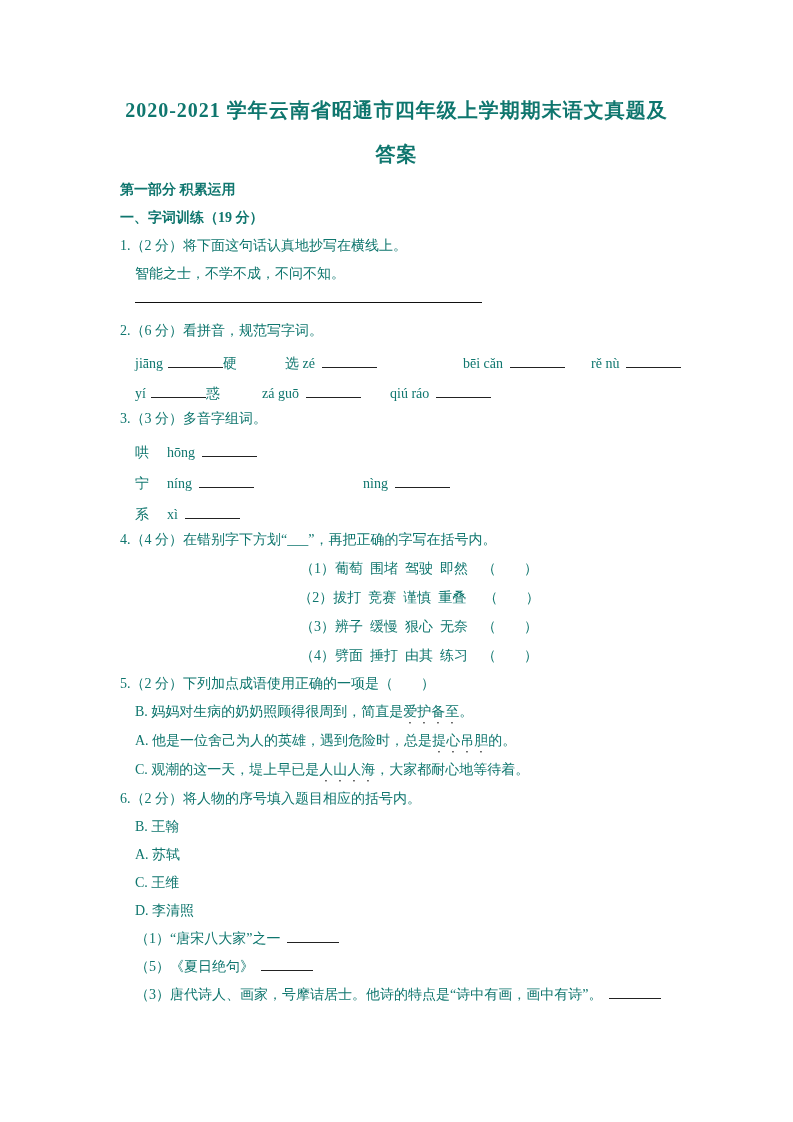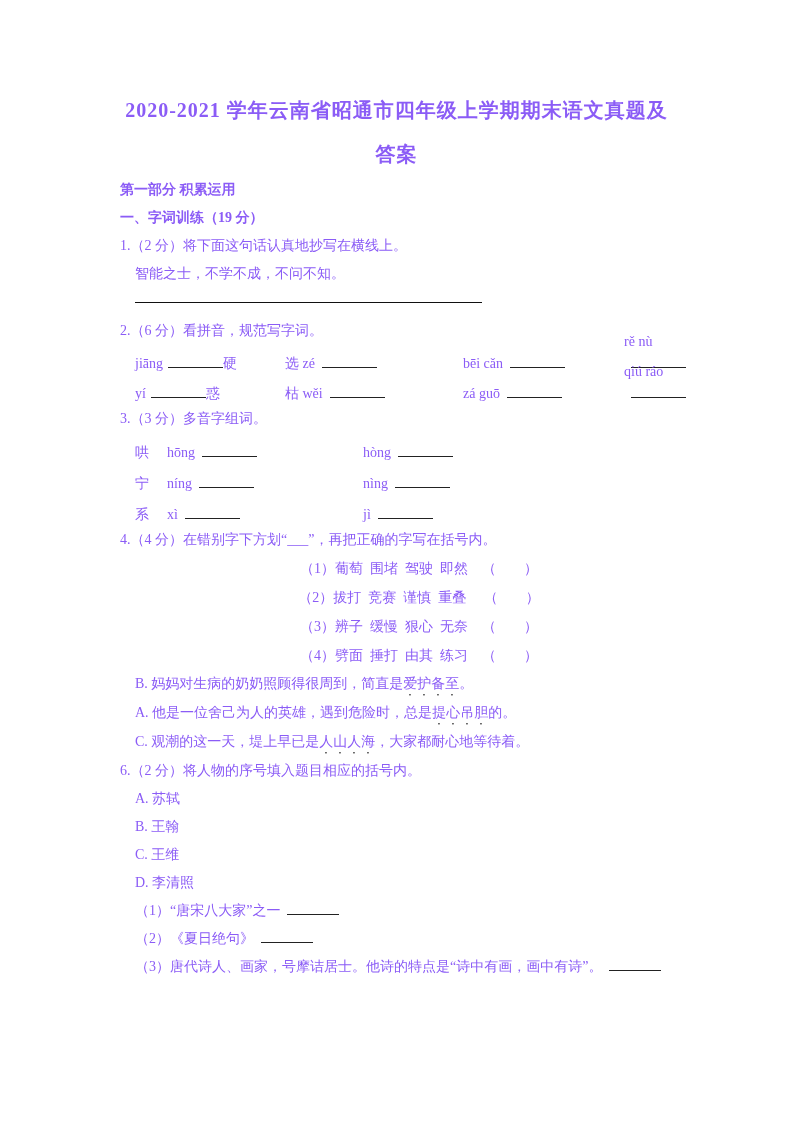--- a/index.html
+++ b/index.html
@@ -1,20 +1,20 @@
 <!DOCTYPE html>
 <html><head>
 <meta charset="utf-8">
 <style>
   html, body { margin: 0; padding: 0; background: #e8e8e8; }
   .page {
     width: 793px; height: 1122px; background: #ffffff;
     box-sizing: border-box; padding: 88px 90px 0 120px;
     font-family: "Liberation Serif", "DejaVu Serif", serif;
-    color: #8b5cf6; font-size: 14px; position: relative;
+    color: #0f766e; font-size: 14px; position: relative;
     overflow: hidden; margin: 0 auto;
   }
   .title-block { position: relative; left: -15px; text-align: center; }
   .title-line { font-size: 20px; font-weight: 700; line-height: 44px; letter-spacing: 1px; }
   .content p { margin: 0; white-space: pre-wrap; }
   .hline { line-height: 28px; font-weight: 700; }
   .stem  { line-height: 28px; }
   .sub   { line-height: 29px; padding-left: 15px; text-align: center; }
   .sub28 { line-height: 28px; padding-left: 15px; }
   .sentence { line-height: 28px; padding-left: 15px; }
@@ -24,21 +24,21 @@
   }
   .blank {
     display: inline-block; width: 55px; height: 13px;
     border-bottom: 1.2px solid #222; margin-left: 7px;
     vertical-align: baseline;
   }
   .blank.w52 { width: 52px; }
   .blank.tight { margin-left: 5px; }
   
   .py-row { display: flex; padding-left: 15px; height: 30px; align-items: flex-end; line-height: 22px; }
-  .py-c1 { width: 127px; } .py-c2 { width: 178px; margin-left: 23px; } .py-c3 { width: 128px; } .py-c4 { flex: 1; margin-left: 33px; }
+  .py-c1 { width: 127px; } .py-c2 { width: 178px; margin-left: 23px; } .py-c3 { width: 128px; } .py-c4 { flex: 1; }
   
   .m-row { display: flex; padding-left: 15px; height: 31px; align-items: flex-end; line-height: 23px; }
   .m-char { width: 32px; } .m-cell { width: 196px; margin-top: 35px; } .m-cell2 { flex: 1; }
   
   .emph {
     -webkit-text-emphasis: filled dot #1c1c1c;
     -webkit-text-emphasis-position: under;
     text-emphasis: filled dot #1c1c1c;
     text-emphasis-position: under right;
   }
@@ -65,55 +65,53 @@
 
     <p class="stem">2.（6 分）看拼音，规范写字词。</p>
     <div class="py-row">
       <span class="py-c1"><span>jiāng</span><span class="blank tight"></span><span>硬</span></span>
       <span class="py-c2"><span>选 zé</span><span class="blank"></span><span></span></span>
       <span class="py-c3"><span>bēi cǎn</span><span class="blank"></span><span></span></span>
       <span class="py-c4"><span>rě nù</span><span class="blank"></span><span></span></span>
     </div>
     <div class="py-row">
       <span class="py-c1"><span>yí</span><span class="blank tight"></span><span>惑</span></span>
-      <span class="py-c2"><span>枯 wěi</span><span class="blank"></span><span></span></span>
       <span class="py-c3"><span>zá guō</span><span class="blank"></span><span></span></span>
       <span class="py-c4"><span>qiú ráo</span><span class="blank"></span><span></span></span>
     </div>
 
     <p class="stem">3.（3 分）多音字组词。</p>
     <div class="m-row">
       <span class="m-char">哄</span>
       <span class="m-cell"><span>hōng</span><span class="blank"></span></span>
-      <span class="m-cell2"><span>hòng</span><span class="blank"></span></span>
     </div>
     <div class="m-row">
       <span class="m-char">宁</span>
       <span class="m-cell"><span>níng</span><span class="blank"></span></span>
       <span class="m-cell2"><span>nìng</span><span class="blank"></span></span>
     </div>
     <div class="m-row">
       <span class="m-char">系</span>
       <span class="m-cell"><span>xì</span><span class="blank"></span></span>
-      <span class="m-cell2"><span>jì</span><span class="blank"></span></span>
     </div>
 
     <p class="stem">4.（4 分）在错别字下方划“___”，再把正确的字写在括号内。</p>
     <p class="sub"><span>（1）葡萄  围堵  驾驶  即然</span>　<span class="bracket">（　　）</span></p>
     <p class="sub"><span>（2）拔打  竞赛  谨慎  重叠</span>　 <span class="bracket">（　　）</span></p>
     <p class="sub"><span>（3）辨子  缓慢  狠心  无奈</span>　<span class="bracket">（　　）</span></p>
     <p class="sub"><span>（4）劈面  捶打  由其  练习</span>　<span class="bracket">（　　）</span></p>
 
+    <p class="stem">5.（2 分）下列加点成语使用正确的一项是（　　）</p>
     <p class="sub28"><span>B. 妈妈对生病的奶奶照顾得很周到，简直是</span><span class="emph">爱护备至</span><span>。</span></p>
     <p class="sub28"><span>A. 他是一位舍己为人的英雄，遇到危险时，总是</span><span class="emph">提心吊胆</span><span>的。</span></p>
     <p class="sub28"><span>C. 观潮的这一天，堤上早已是</span><span class="emph">人山人海</span><span>，大家都耐心地等待着。</span></p>
 
     <p class="stem">6.（2 分）将人物的序号填入题目相应的括号内。</p>
+    <p class="sub28">B. 王翰</p>
     <p class="sub28">A. 苏轼</p>
-    <p class="sub28">B. 王翰</p>
     <p class="sub28">C. 王维</p>
     <p class="sub28">D. 李清照</p>
     <p class="sub28"><span>（1）“唐宋八大家”之一</span><span class="blank w52"></span></p>
-    <p class="sub28"><span>（2）《夏日绝句》</span><span class="blank w52"></span></p>
+    <p class="sub28"><span>（5）《夏日绝句》</span><span class="blank w52"></span></p>
     <p class="sub28"><span>（3）唐代诗人、画家，号摩诘居士。他诗的特点是“诗中有画，画中有诗”。</span><span class="blank w52"></span></p>
 
   </div>
 </div>
 
 </body></html>

